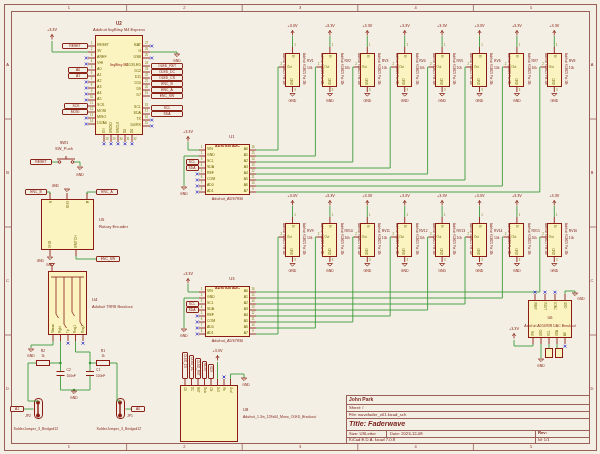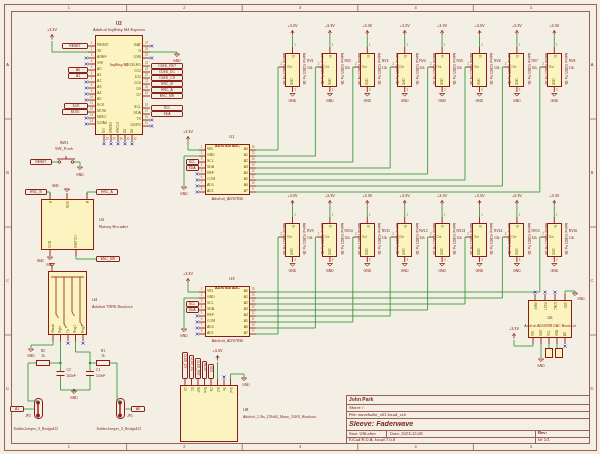--- a/index.html
+++ b/index.html
@@ -506,21 +506,21 @@
     <div class="tbline" style="left:346px;top:404px;width:243px;height:0.8px;"></div>
     <div class="tbline" style="left:346px;top:411px;width:243px;height:0.8px;"></div>
     <div class="tbline" style="left:346px;top:418px;width:243px;height:0.8px;"></div>
     <div class="tbline" style="left:346px;top:430px;width:243px;height:0.8px;"></div>
     <div class="tbline" style="left:346px;top:436.5px;width:243px;height:0.8px;"></div>
     <div class="tbline" style="left:386px;top:430px;width:0.8px;height:6.5px;"></div>
     <div class="tbline" style="left:535px;top:430px;width:0.8px;height:13px;"></div>
     <span class="tbtxt" style="left:349px;top:397px;font-size:5px;font-weight:bold;">John Park</span>
     <span class="tbtxt" style="left:349px;top:405.5px;font-size:4.2px;">Sheet: /</span>
     <span class="tbtxt" style="left:349px;top:412.5px;font-size:4.2px;">File: wavefader_v01.kicad_sch</span>
-    <span class="tbtxt" style="left:349px;top:420px;font-size:7.2px;font-weight:bold;font-style:italic;">Sleeve: Faderwave</span>
+    <span class="tbtxt" style="left:349px;top:420px;font-size:7.2px;font-weight:bold;font-style:italic;">Title: Faderwave</span>
     <span class="tbtxt" style="left:349px;top:431.5px;font-size:4.2px;">Size: USLetter</span>
     <span class="tbtxt" style="left:390px;top:431.5px;font-size:4.2px;">Date: 2023-12-08</span>
     <span class="tbtxt" style="left:538px;top:431px;font-size:4.2px;font-weight:bold;">Rev:</span>
     <span class="tbtxt" style="left:349px;top:438px;font-size:4.2px;">KiCad E.D.A.  kicad 7.0.8</span>
     <span class="tbtxt" style="left:538px;top:438px;font-size:4.2px;">Id: 1/1</span>
   </div>
 <svg width="600" height="454">
       <polyline points="88,46 95,46" fill="none" stroke="#8c1b13" stroke-width="0.9"></polyline>
       <polyline points="88,52 95,52" fill="none" stroke="#8c1b13" stroke-width="0.9"></polyline>
       <polyline points="88,58 95,58" fill="none" stroke="#8c1b13" stroke-width="0.9"></polyline>

